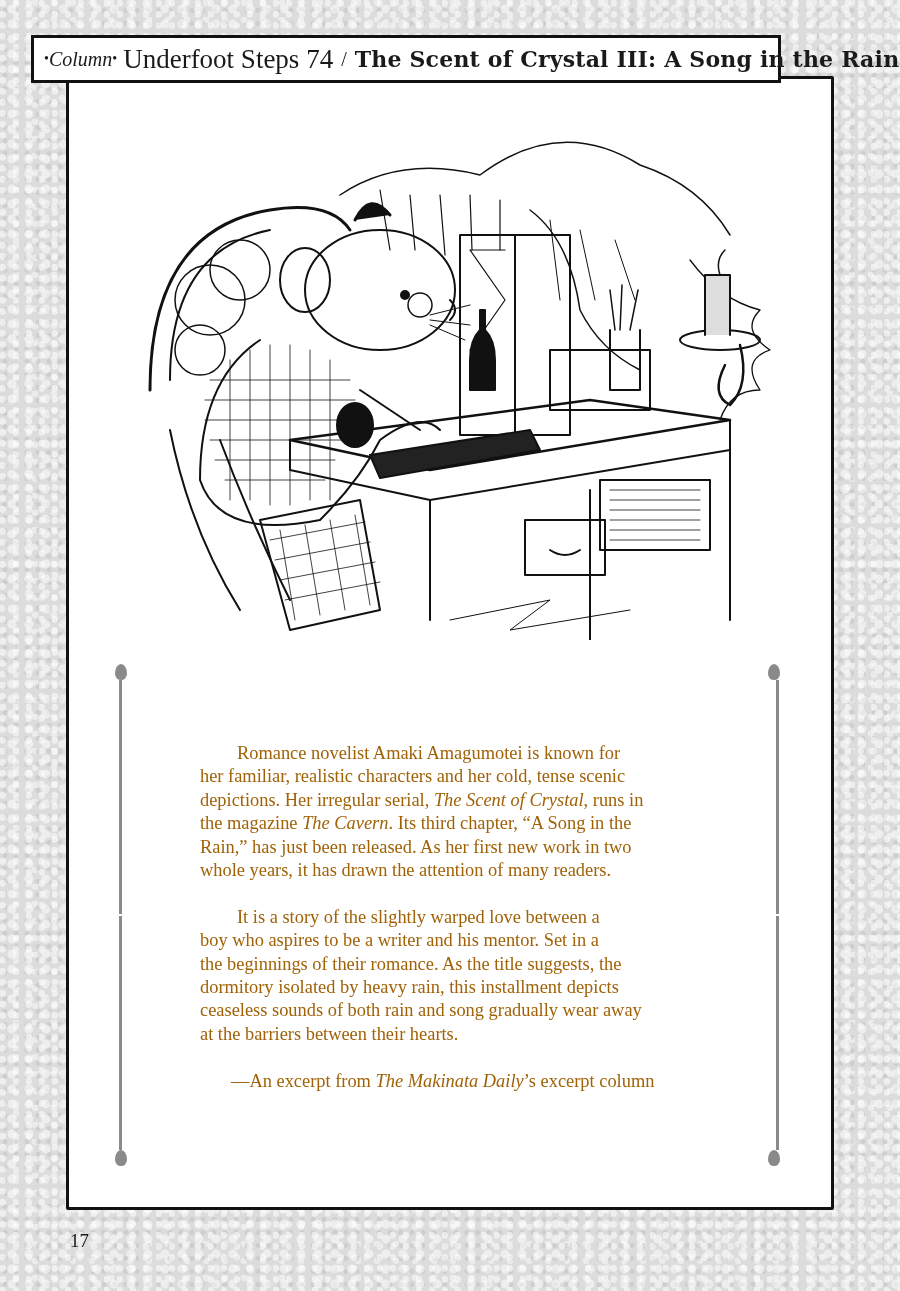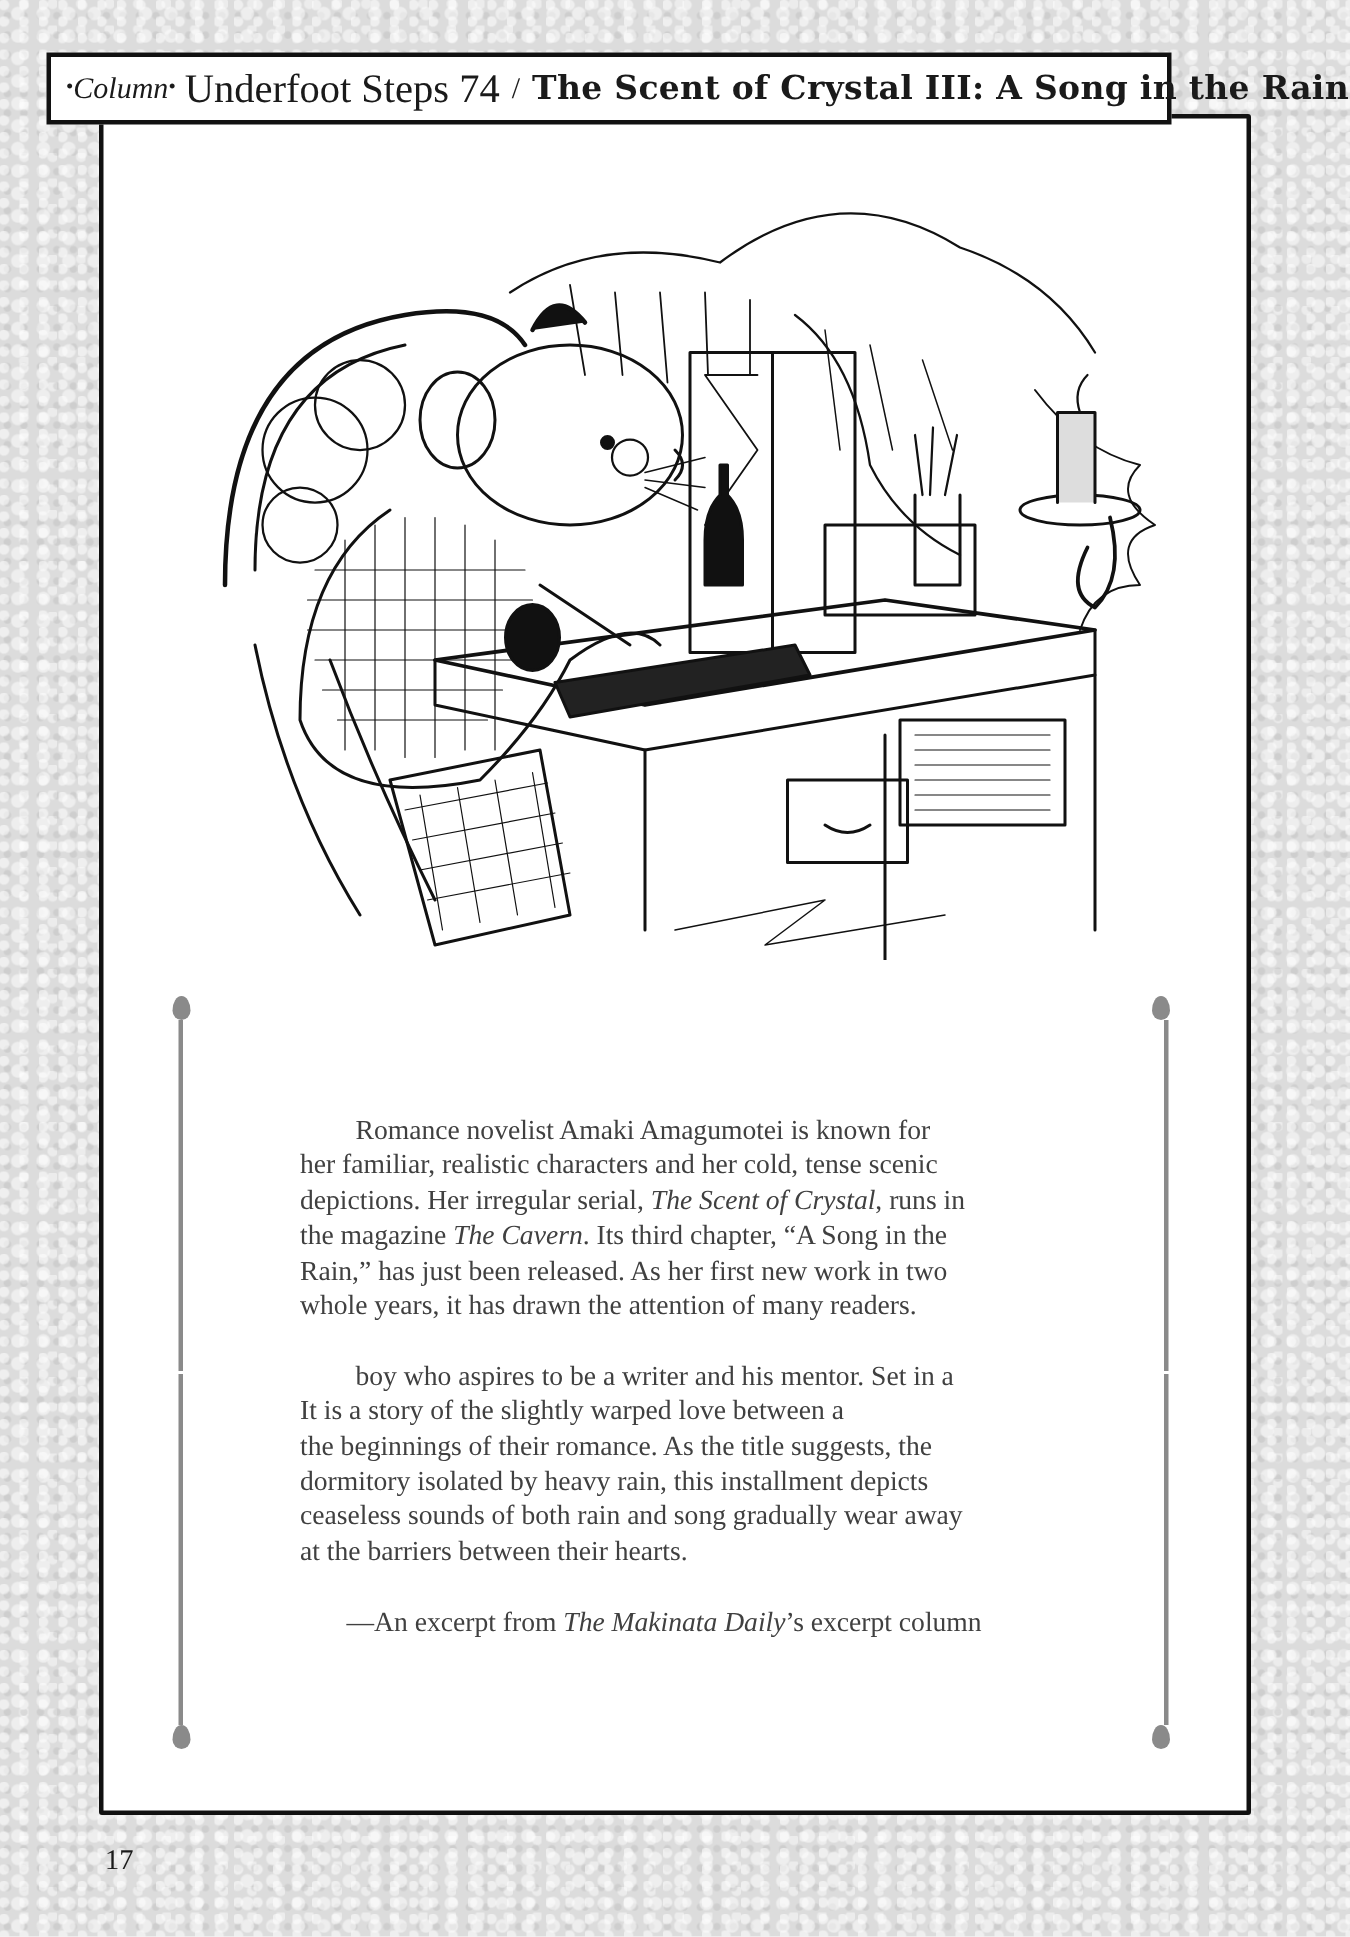--- a/index.html
+++ b/index.html
@@ -51,21 +51,21 @@
   .drop.tl { left: 115px; top: 664px; }
   .drop.tr { left: 768px; top: 664px; }
   .drop.bl { left: 115px; top: 1150px; }
   .drop.br { left: 768px; top: 1150px; }
   .rule-nick {
     position: absolute; width: 5px; height: 2px; background: #fff;
   }
 
   .body-text {
     position: absolute; left: 200px; top: 742px; width: 520px;
-    font-size: 18.4px; line-height: 23.4px; color: #404040;
+    font-size: 18.4px; line-height: 23.4px; color: #a16207;
   }
   .para { margin: 0 0 23.4px 0; text-indent: 37px; }
   .para .line { display: block; white-space: nowrap; }
   .para .line:first-child { padding-left: 37px; }
   .para { text-indent: 0; }
   .attribution { margin: 0; padding-left: 31px; white-space: nowrap; }
   em { font-style: italic; }
 
   .page-number {
     position: absolute; left: 70px; top: 1230px; font-size: 19px;
@@ -171,22 +171,22 @@
 <div class="body-text">
   <p class="para">
     <span class="line">Romance novelist Amaki Amagumotei is known for</span>
     <span class="line">her familiar, realistic characters and her cold, tense scenic</span>
     <span class="line"><span>depictions. Her irregular serial, </span><em>The Scent of Crystal</em><span>, runs in</span></span>
     <span class="line"><span>the magazine </span><em>The Cavern</em><span>. Its third chapter, “A Song in the</span></span>
     <span class="line">Rain,” has just been released. As her first new work in two</span>
     <span class="line">whole years, it has drawn the attention of many readers.</span>
   </p>
   <p class="para">
+    <span class="line">It is a story of the slightly warped love between a</span>
     <span class="line">boy who aspires to be a writer and his mentor. Set in a</span>
-    <span class="line">It is a story of the slightly warped love between a</span>
     <span class="line">the beginnings of their romance. As the title suggests, the</span>
     <span class="line">dormitory isolated by heavy rain, this installment depicts</span>
     <span class="line">ceaseless sounds of both rain and song gradually wear away</span>
     <span class="line">at the barriers between their hearts.</span>
   </p>
   <p class="attribution"><span>—An excerpt from </span><em>The Makinata Daily</em><span>’s excerpt column</span></p>
 </div>
 
 <div class="page-number">17</div>
 

